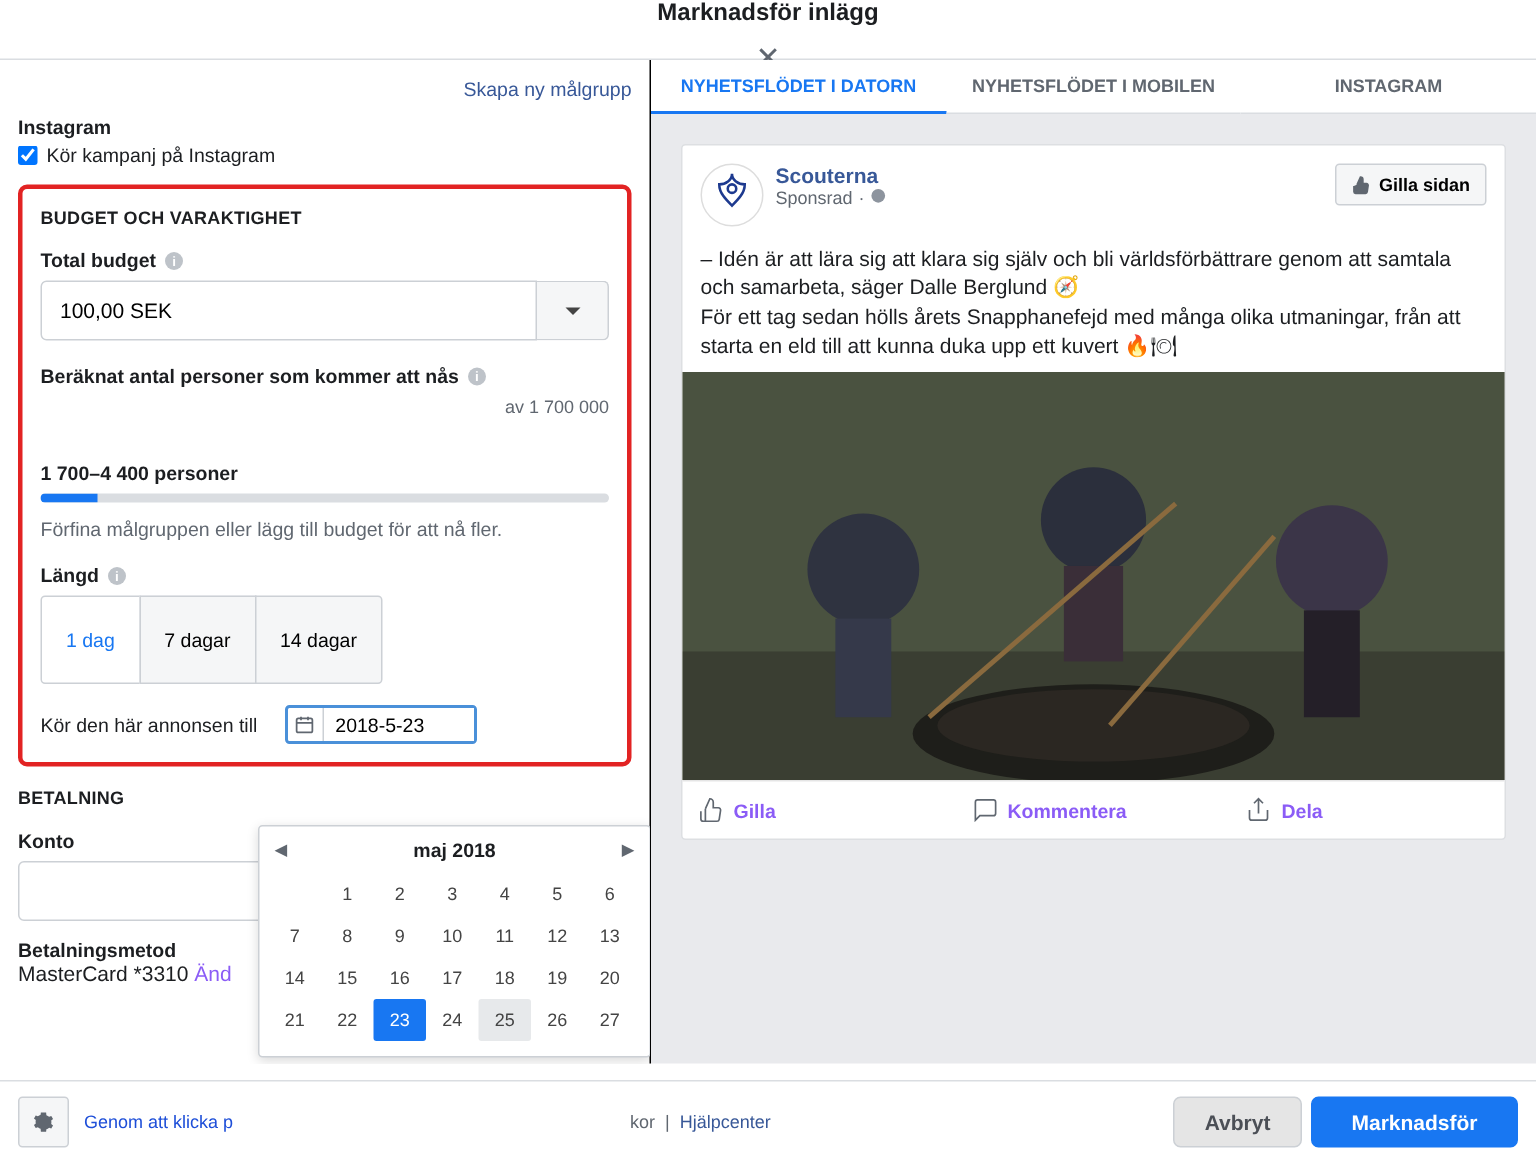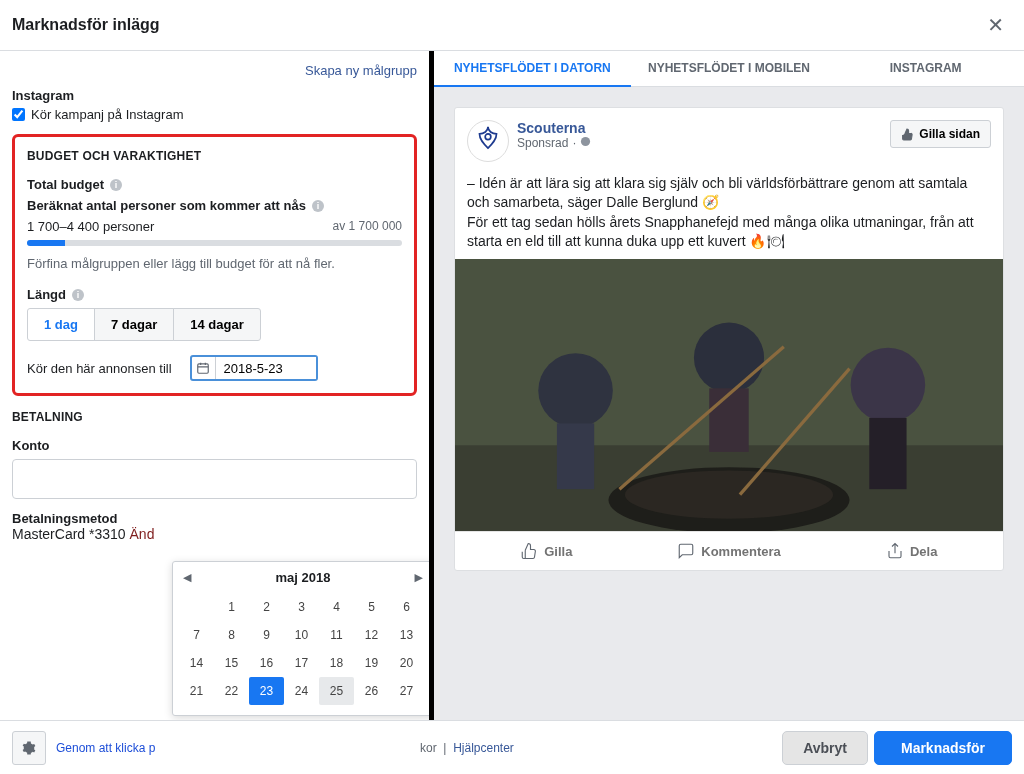--- a/index.html
+++ b/index.html
@@ -1,24 +1,24 @@
 <!DOCTYPE html>
 <html><head>
 <meta charset="utf-8">
 <style>
 * { box-sizing: border-box; margin: 0; padding: 0; }
 body { font-family: Helvetica, Arial, sans-serif; font-size: 13px; color: #1c1e21; background: #fff; width: 1024px; height: 774px; overflow: hidden; position: relative; }
 
-.modal-header { height: 51px; display: flex; align-items: center; justify-content: space-between; padding: 0 12px 0 12px; border-bottom: 1px solid #dadde1; }
+.modal-header { height: 40px; display: flex; align-items: center; justify-content: space-between; padding: 0 12px 0 12px; border-bottom: 1px solid #dadde1; flex-direction: column; }
 .modal-title { font-size: 16px; font-weight: bold; color: #1c1e21; }
 .close-btn { font-size: 20px; color: #606770; cursor: pointer; padding: 8px; }
 
 .content-wrapper { display: flex; height: 669px; }
 
-.left-panel { width: 434px; border-right: 5px solid #000000; overflow-y: auto; position: relative; padding: 12px; }
+.left-panel { width: 434px; border-right: 1px solid #000000; overflow-y: auto; position: relative; padding: 12px; }
 .right-panel { flex: 1; background: #e9eaed; display: flex; flex-direction: column; }
 
 .tabs { display: flex; background: #fff; height: 36px; }
 .tab { flex: 1; text-align: center; padding: 10px 0; font-size: 12px; font-weight: bold; color: #606770; cursor: pointer; border-bottom: 1px solid #dadde1; }
 .tab.active { color: #1877f2; border-bottom: 2px solid #1877f2; }
 
 .preview-area { flex: 1; padding: 20px; overflow-y: auto; }
 
 .link-right { text-align: right; margin-bottom: 10px; }
 .link-right a { color: #385898; font-size: 13px; cursor: pointer; }
@@ -31,43 +31,43 @@
 .section-title { font-size: 12px; font-weight: bold; color: #1c1e21; letter-spacing: .2px; margin-bottom: 14px; }
 .field-label { font-weight: bold; font-size: 13px; margin-bottom: 6px; display: flex; align-items: center; gap: 6px; }
 .info-icon { width: 12px; height: 12px; border-radius: 50%; background: #bec3c9; color: #fff; font-size: 9px; display: inline-flex; align-items: center; justify-content: center; }
 
 .budget-input-wrap { display: flex; margin-bottom: 16px; }
 .budget-input { flex: 1; height: 40px; border: 1px solid #ccd0d5; border-radius: 4px 0 0 4px; padding: 0 12px; font-size: 14px; }
 .budget-dropdown { width: 48px; height: 40px; border: 1px solid #ccd0d5; border-left: none; border-radius: 0 4px 4px 0; background: #f5f6f7; display: flex; align-items: center; justify-content: center; cursor: pointer; }
 .caret-down { width: 0; height: 0; border-left: 5px solid transparent; border-right: 5px solid transparent; border-top: 5px solid #444; }
 
 .reach-row { display: flex; justify-content: space-between; font-size: 13px; margin-bottom: 6px; }
-.reach-num { font-weight: normal; }
+.reach-num { font-weight: bold; margin-top: 44px; }
 .reach-total { color: #606770; font-size: 12px; }
 .reach-bar { height: 6px; background: #dadde1; border-radius: 3px; margin-bottom: 10px; overflow: hidden; }
 .reach-fill { height: 100%; background: #1877f2; width: 10%; }
 .reach-hint { font-size: 13px; color: #606770; margin-bottom: 16px; }
 
 .duration-btns { display: flex; margin-bottom: 14px; }
-.dur-btn { border: 1px solid #ccd0d5; background: #f5f6f7; padding: 8px 16px; font-size: 13px; font-weight: bold; cursor: pointer; margin-left: -1px; }
+.dur-btn { border: 1px solid #ccd0d5; background: #f5f6f7; padding: 21px 16px; font-size: 13px; font-weight: normal; cursor: pointer; margin-left: -1px; }
 .dur-btn:first-child { border-radius: 3px 0 0 3px; margin-left: 0; }
 .dur-btn:last-child { border-radius: 0 3px 3px 0; }
 .dur-btn.active { color: #1877f2; background: #fff; }
 
 .run-until { display: flex; align-items: center; gap: 18px; font-size: 13px; }
 .date-input-wrap { display: flex; align-items: center; border: 2px solid #4a90d9; border-radius: 3px; height: 26px; }
 .date-icon { width: 24px; display: flex; align-items: center; justify-content: center; border-right: 1px solid #ccd0d5; height: 100%; }
 .date-input { border: none; outline: none; padding: 0 8px; font-size: 13px; width: 100px; height: 100%; }
 
 .payment-section .section-title { margin-bottom: 14px; }
 .payment-field { margin-bottom: 12px; }
 .payment-field label { font-weight: bold; font-size: 13px; }
 .payment-input { width: 100%; height: 40px; border: 1px solid #ccd0d5; border-radius: 4px; margin-top: 6px; }
 .payment-method { font-size: 14px; }
-.payment-method a { color: #7f1d1d; cursor: pointer; }
+.payment-method a { color: #8b5cf6; cursor: pointer; }
 
 .calendar-popup { position: absolute; top: 510px; left: 172px; width: 262px; background: #fff; border: 1px solid #ccd0d5; border-radius: 3px; box-shadow: 0 2px 8px rgba(0,0,0,.15); z-index: 100; }
 .cal-header { display: flex; align-items: center; justify-content: space-between; padding: 8px 10px; }
 .cal-nav { color: #606770; font-size: 11px; cursor: pointer; }
 .cal-title { font-size: 13px; font-weight: bold; }
 .cal-grid { padding: 0 6px 10px; }
 .cal-row { display: flex; }
 .cal-cell { width: 35px; height: 28px; display: flex; align-items: center; justify-content: center; font-size: 12px; color: #444; }
 .cal-dow { color: #888; font-size: 11px; }
 .cal-day { cursor: pointer; border-radius: 2px; }
@@ -94,21 +94,21 @@
 .like-page-btn { margin-left: auto; border: 1px solid #ccd0d5; background: #f5f6f7; border-radius: 3px; padding: 6px 10px; font-size: 12px; font-weight: bold; cursor: pointer; display: flex; align-items: center; gap: 5px; justify-content: center; }
 .thumb-icon { width: 13px; height: 13px; fill: #606770; stroke: #606770; }
 .post-body { padding: 0 12px 8px; font-size: 14px; line-height: 1.38; }
 .post-image { height: 272px; background: linear-gradient(135deg, #5a6048, #3a3e2f); position: relative; overflow: hidden; }
 .post-link { padding: 10px 12px; border-top: 1px solid #e5e5e5; background: #f2f3f5; position: relative; }
 .post-link-title { font-family: Georgia, serif; font-size: 18px; margin-bottom: 3px; }
 .post-link-desc { font-size: 12px; color: #606770; line-height: 1.35; padding-right: 70px; }
 .post-link-domain { font-size: 11px; color: #606770; margin-top: 6px; text-transform: uppercase; }
 .read-more-btn { position: absolute; right: 12px; bottom: 12px; border: 1px solid #ccd0d5; background: #f5f6f7; border-radius: 3px; padding: 5px 12px; font-size: 12px; font-weight: bold; cursor: pointer; }
 .post-actions { display: flex; border-top: 1px solid #e5e5e5; }
-.post-action { flex: 1; padding: 10px; text-align: center; font-size: 13px; font-weight: bold; color: #737373; cursor: pointer; display: flex; align-items: center; justify-content: center; gap: 6px;7-height: 701; }
+.post-action { flex: 1; padding: 10px; text-align: center; font-size: 13px; font-weight: bold; color: #8b5cf6; cursor: pointer; display: flex; align-items: center; justify-content: flex-start; gap: 6px;7-height: 701; }
 .action-icon { width: 18px; height: 18px; fill: none; stroke: #606770; stroke-width: 1.5; }
 
 .svg-forest { position:absolute; inset:0; }
 </style>
 </head>
 <body>
 
 <div class="modal-header">
   <div class="modal-title">Marknadsför inlägg</div>
   <div class="close-btn">
@@ -127,20 +127,26 @@
         <span>Kör kampanj på Instagram</span>
       </div>
     </div>
 
     <div class="section-box">
       <div class="section-title">BUDGET OCH VARAKTIGHET</div>
 
       <div class="field-label">
         <span>Total budget</span>
         <span class="info-icon">i</span>
+      </div>
+      <div class="budget-input-wrap">
+        <input class="budget-input" value="100,00 SEK" style="">
+        <div class="budget-dropdown">
+            <div class="caret-down"></div>
+          </div>
       </div>
 
       <div class="field-label">
         <span>Beräknat antal personer som kommer att nås</span>
         <span class="info-icon">i</span>
       </div>
       <div class="reach-row">
         <span class="reach-num">1 700–4 400 personer</span>
         <span class="reach-total">av 1 700 000</span>
       </div>

